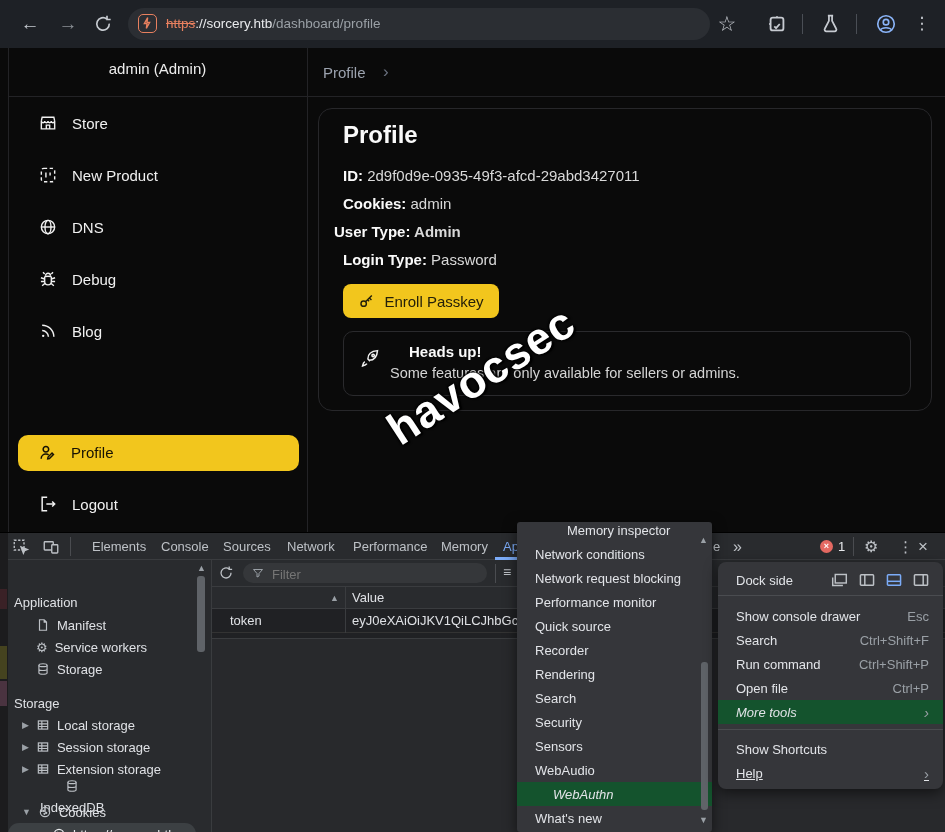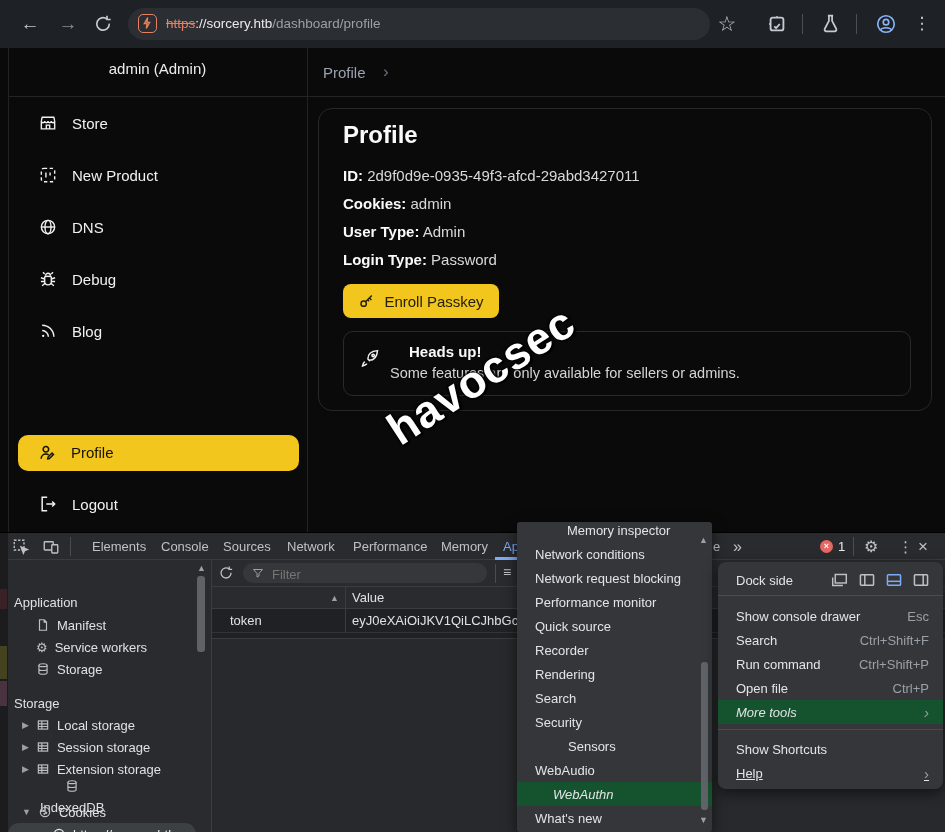--- a/index.html
+++ b/index.html
@@ -153,21 +153,21 @@
         <path d="M11 4H5v16h6M10 12h10M17 9l3 3-3 3"></path>
       </svg>
       </span>
     <span>Logout</span>
   </div>
 
   <div class="abs card" style="left:318px;top:108px;width:612px;height:301px;">
     <div class="abs" style="left:24px;top:12px;font-size:24px;font-weight:700;color:#fafafa;">Profile</div>
     <div class="abs field" style="left:24px;top:58px;"><b>ID:</b> <span>2d9f0d9e-0935-49f3-afcd-29abd3427011</span></div>
     <div class="abs field" style="left:24px;top:86px;"><b>Cookies:</b> <span>admin</span></div>
-    <div class="abs field" style="left:24px;top:114px;"><b>User Type:</b> <span>Admin</span></div>
+    <div class="abs field" style="left:15px;top:114px;font-weight:bold;"><b>User Type:</b> <span>Admin</span></div>
     <div class="abs field" style="left:24px;top:142px;"><b>Login Type:</b> <span>Password</span></div>
     <div class="abs yellowbtn" style="left:24px;top:175px;width:156px;height:34px;">
       <span class="ico">
         <svg width="17" height="17" viewBox="0 0 24 24" fill="none" stroke="#24200a" stroke-width="2">
           <circle cx="8" cy="15" r="3.8"></circle>
             <path d="M11 12 19.5 3.5M16 7l3 3M13.5 9.5l2.2 2.2"></path>
         </svg>
         </span>
       <span>Enroll Passkey</span>
     </div>
@@ -381,21 +381,21 @@
       </div>
     <div class="menurow" style="position:absolute;left:0;top:140px;width:100%;">
         <span>Rendering</span>
       </div>
     <div class="menurow" style="position:absolute;left:0;top:164px;width:100%;">
         <span>Search</span>
       </div>
     <div class="menurow" style="position:absolute;left:0;top:188px;width:100%;">
         <span>Security</span>
       </div>
-    <div class="menurow" style="position:absolute;left:0;top:212px;width:100%;margin-left:33px;">
+    <div class="menurow" style="position:absolute;left:0;top:212px;width:100%;">
         <span>Sensors</span>
       </div>
     <div class="menurow" style="position:absolute;left:0;top:236px;width:100%;">
         <span>WebAudio</span>
       </div>
     <div class="menurow hl" style="position:absolute;left:0;top:260px;width:100%;padding-left:36px;">
         <span>WebAuthn</span>
       </div>
     <div class="menurow" style="position:absolute;left:0;top:284px;width:100%;">
         <span>What's new</span>

